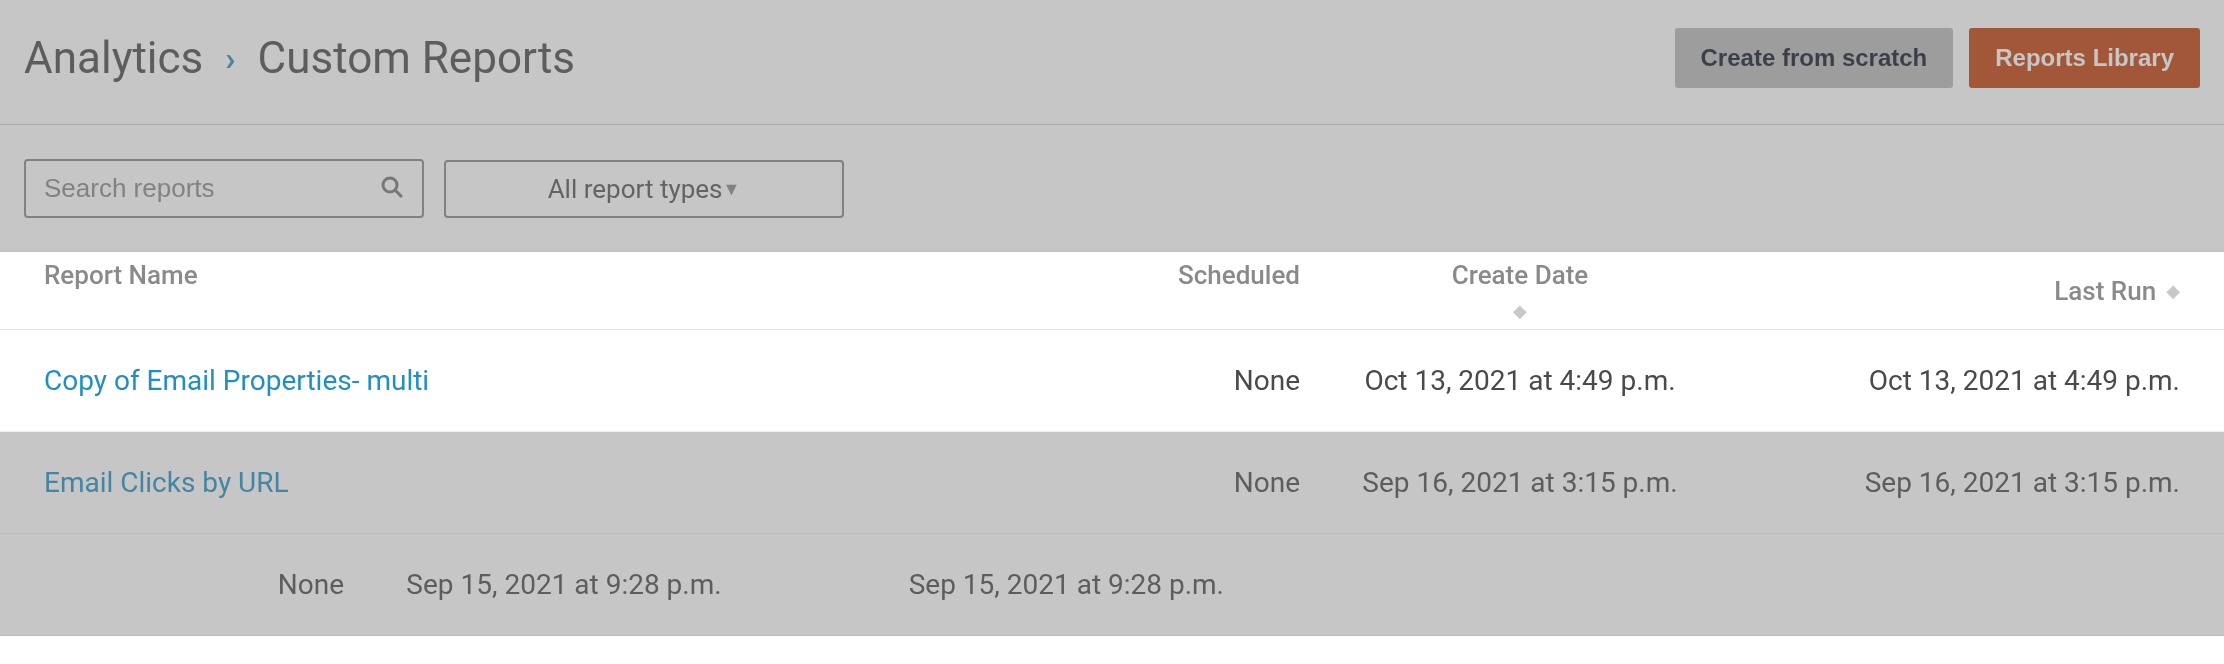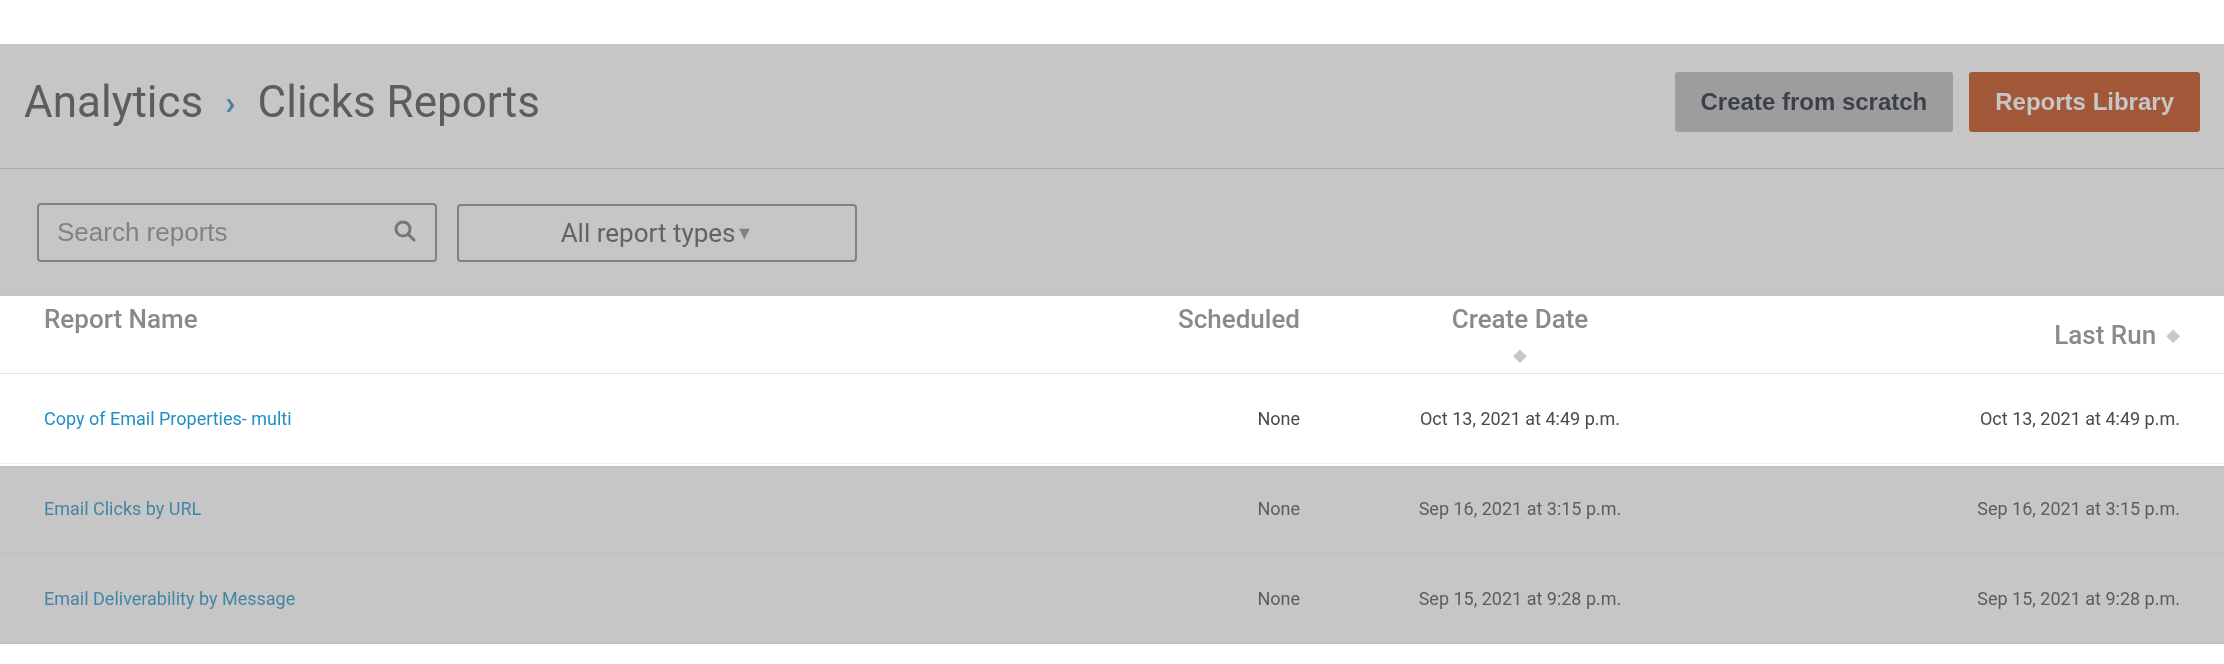--- a/index.html
+++ b/index.html
@@ -20,21 +20,20 @@
   .page {
     width: 2224px;
     position: relative;
   }
   .header {
     display: flex;
     align-items: center;
     justify-content: space-between;
     padding: 28px 24px 36px 24px;
     border-bottom: 1px solid #d0d0d0;
-    margin-top: 44px;
   }
   .breadcrumb {
     display: flex;
     align-items: center;
     gap: 22px;
     font-size: 44px;
     color: #4a4a4a;
     font-weight: 400;
   }
   .breadcrumb .chev {
@@ -59,21 +58,21 @@
     color: #0f172a;
   }
   .btn-primary {
     background: #c2410c;
     color: #fff;
   }
   .toolbar {
     display: flex;
     align-items: center;
     gap: 20px;
-    padding: 34px 24px 34px 37px;
+    padding: 34px 24px 34px 24px;
   }
   .search-wrap {
     display: flex;
     align-items: center;
     justify-content: space-between;
     border: 2px solid #888;
     border-radius: 4px;
     padding: 12px 18px;
     width: 400px;
     background: transparent;
@@ -115,21 +114,21 @@
     border-bottom: 1px solid #e4e4e4;
   }
   .col-name { flex: 1 1 auto; }
   .col-sched { width: 300px; text-align: right; }
   .col-create { width: 440px; text-align: right; display: flex; justify-content: flex-end; align-items: center; gap: 10px; flex-direction: column;}
   .col-last { width: 440px; text-align: right; display: flex; justify-content: flex-end; align-items: center; gap: 10px;}
   .sort-icon { color: #c8c8c8; font-size: 18px; }
   .trow {
     display: flex;
     padding: 34px 44px;
-    font-size: 18px;
+    font-size: 28px;
     border-bottom: 1px solid #eee;
     background: #fff;
   }
   .trow .col-name a {
     color: #1f8fc4;
     text-decoration: none;
   }
   .trow .col-sched,
   .trow .col-create,
   .trow .col-last {
@@ -148,21 +147,21 @@
 </style>
 </head>
 <body>
 
 <div class="page">
 
   <div class="header">
     <div class="breadcrumb">
       <span>Analytics</span>
       <span class="chev">›</span>
-      <span>Clicks Reports</span>
+      <span>Custom Reports</span>
     </div>
     <div class="header-actions">
       <button class="btn btn-secondary">Create from scratch</button>
       <button class="btn btn-primary">Reports Library</button>
     </div>
   </div>
 
   <div class="toolbar">
     <div class="search-wrap">
       <input type="text" placeholder="Search reports" style="">
@@ -199,21 +198,20 @@
           <div class="col-create">Oct 13, 2021 at 4:49 p.m.</div>
           <div class="col-last">Oct 13, 2021 at 4:49 p.m.</div>
         </div>
         <div class="trow" id="row-1">
           <div class="col-name"><a href="#">Email Clicks by URL</a></div>
           <div class="col-sched">None</div>
           <div class="col-create">Sep 16, 2021 at 3:15 p.m.</div>
           <div class="col-last">Sep 16, 2021 at 3:15 p.m.</div>
         </div>
         <div class="trow" id="row-2">
-          <div class="col-name"><a href="#">Email Deliverability by Message</a></div>
           <div class="col-sched">None</div>
           <div class="col-create">Sep 15, 2021 at 9:28 p.m.</div>
           <div class="col-last">Sep 15, 2021 at 9:28 p.m.</div>
         </div>
       </div>
   </div>
 
   <div class="overlay"></div>
 <div class="highlight-band" style="top: 252px; height: 170px;">
       <div class="thead" style="border-bottom: 1px solid rgb(228, 228, 228);">

